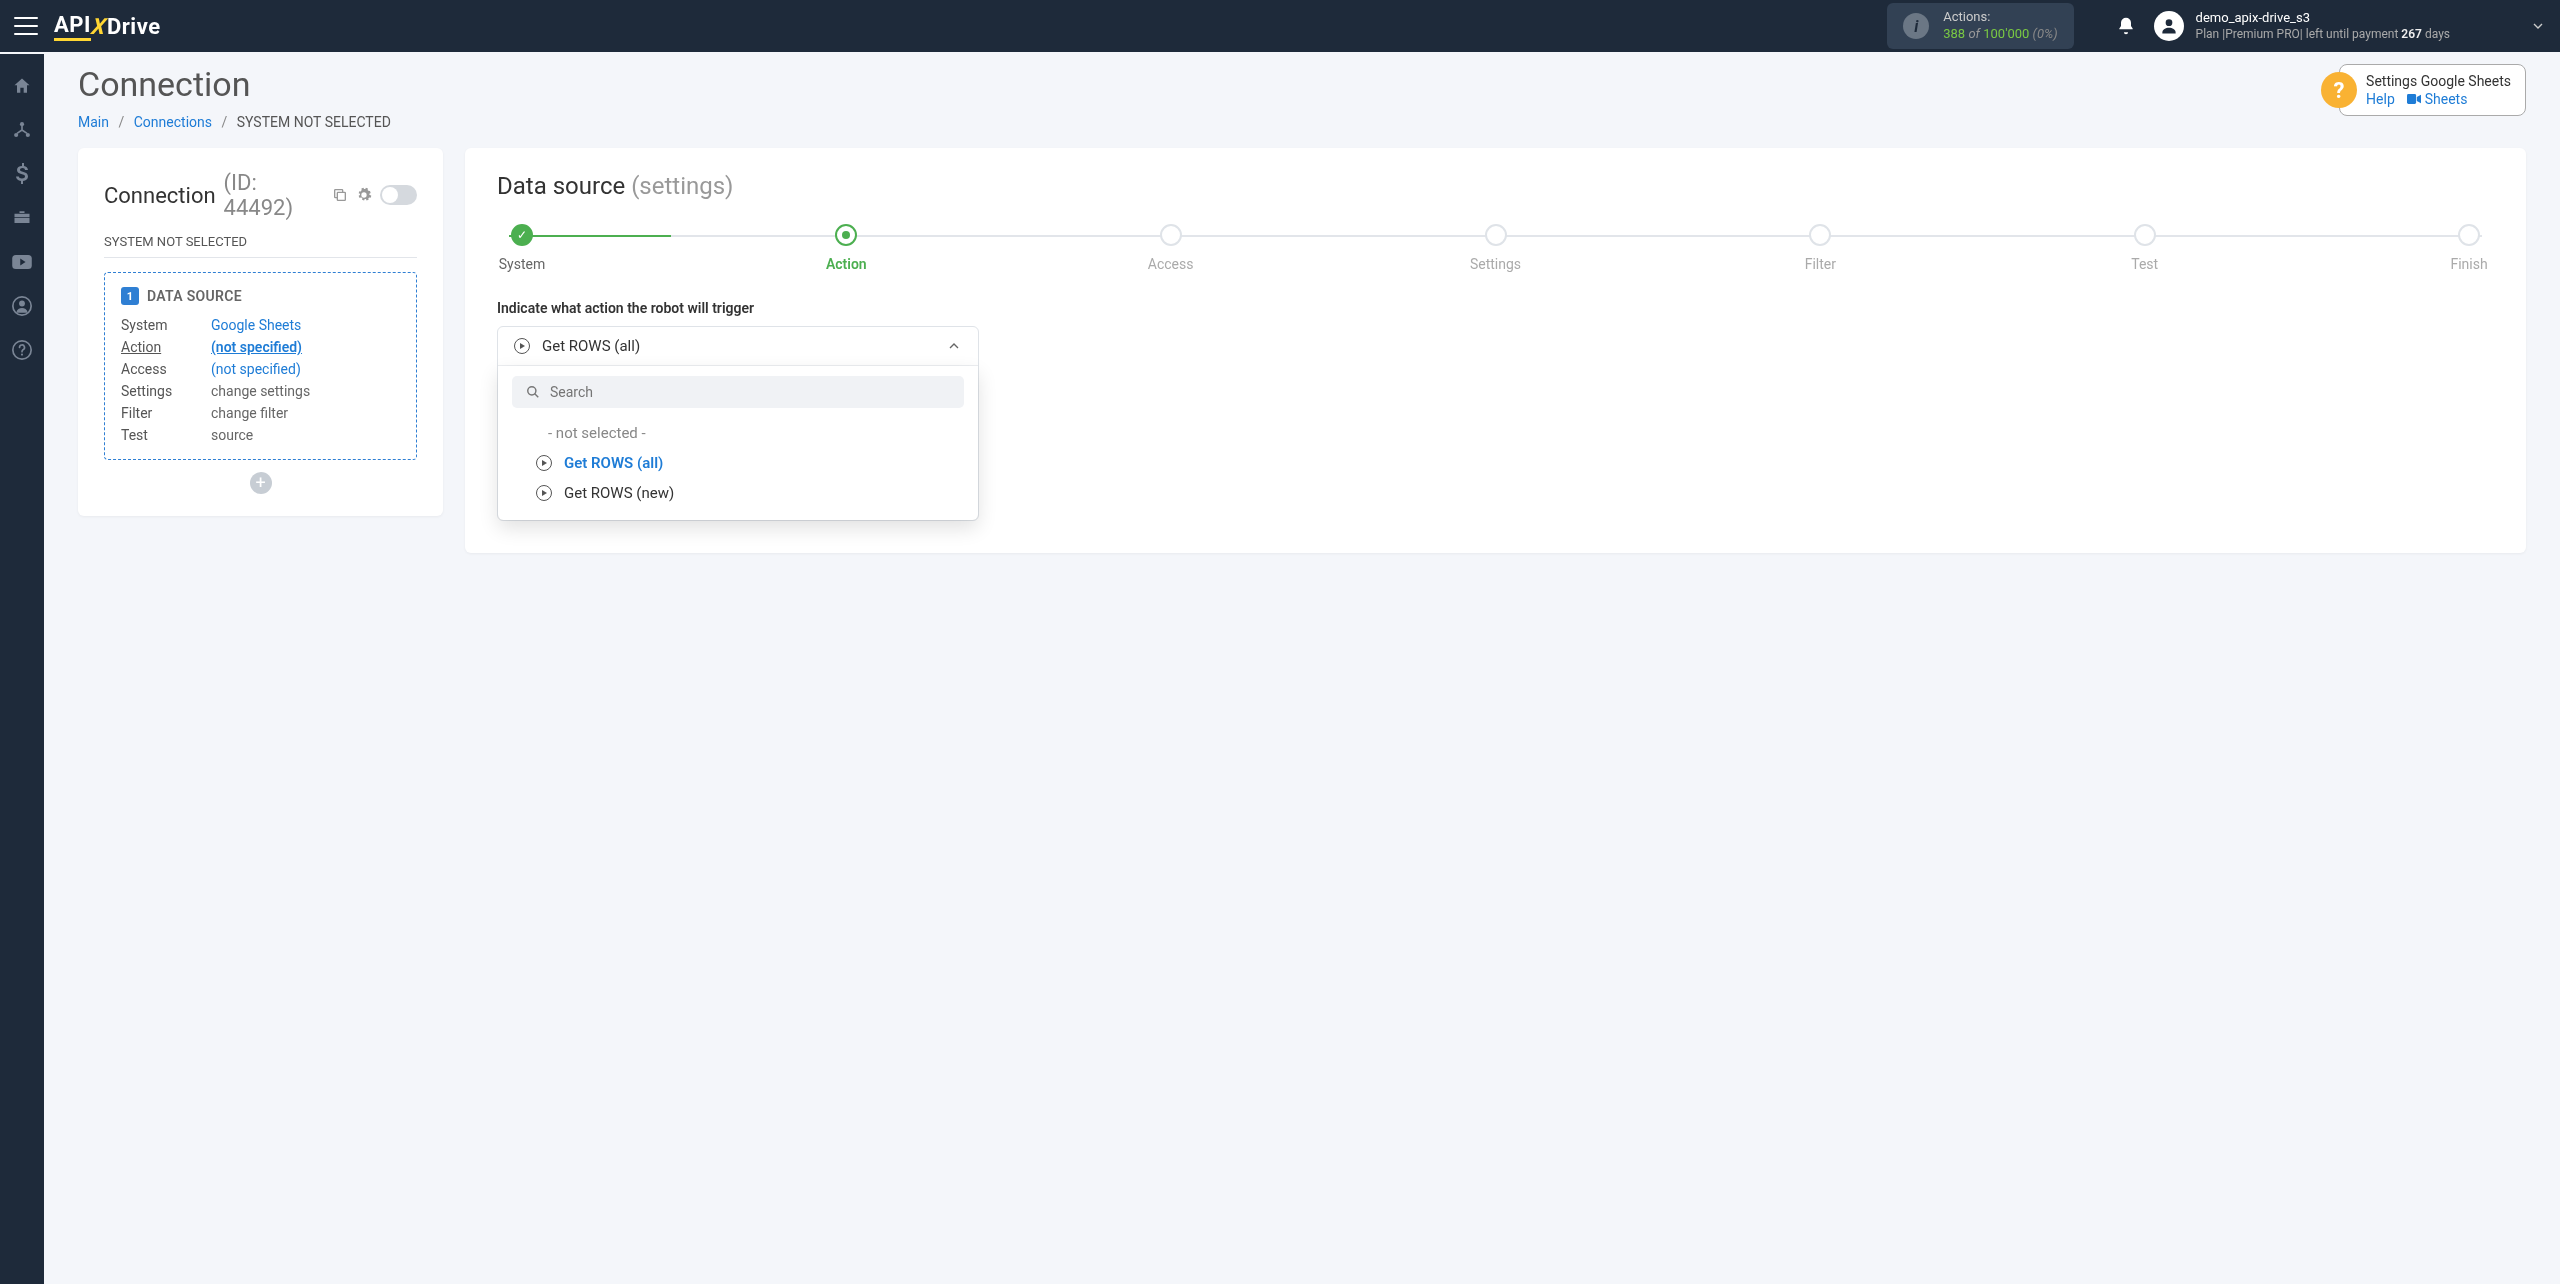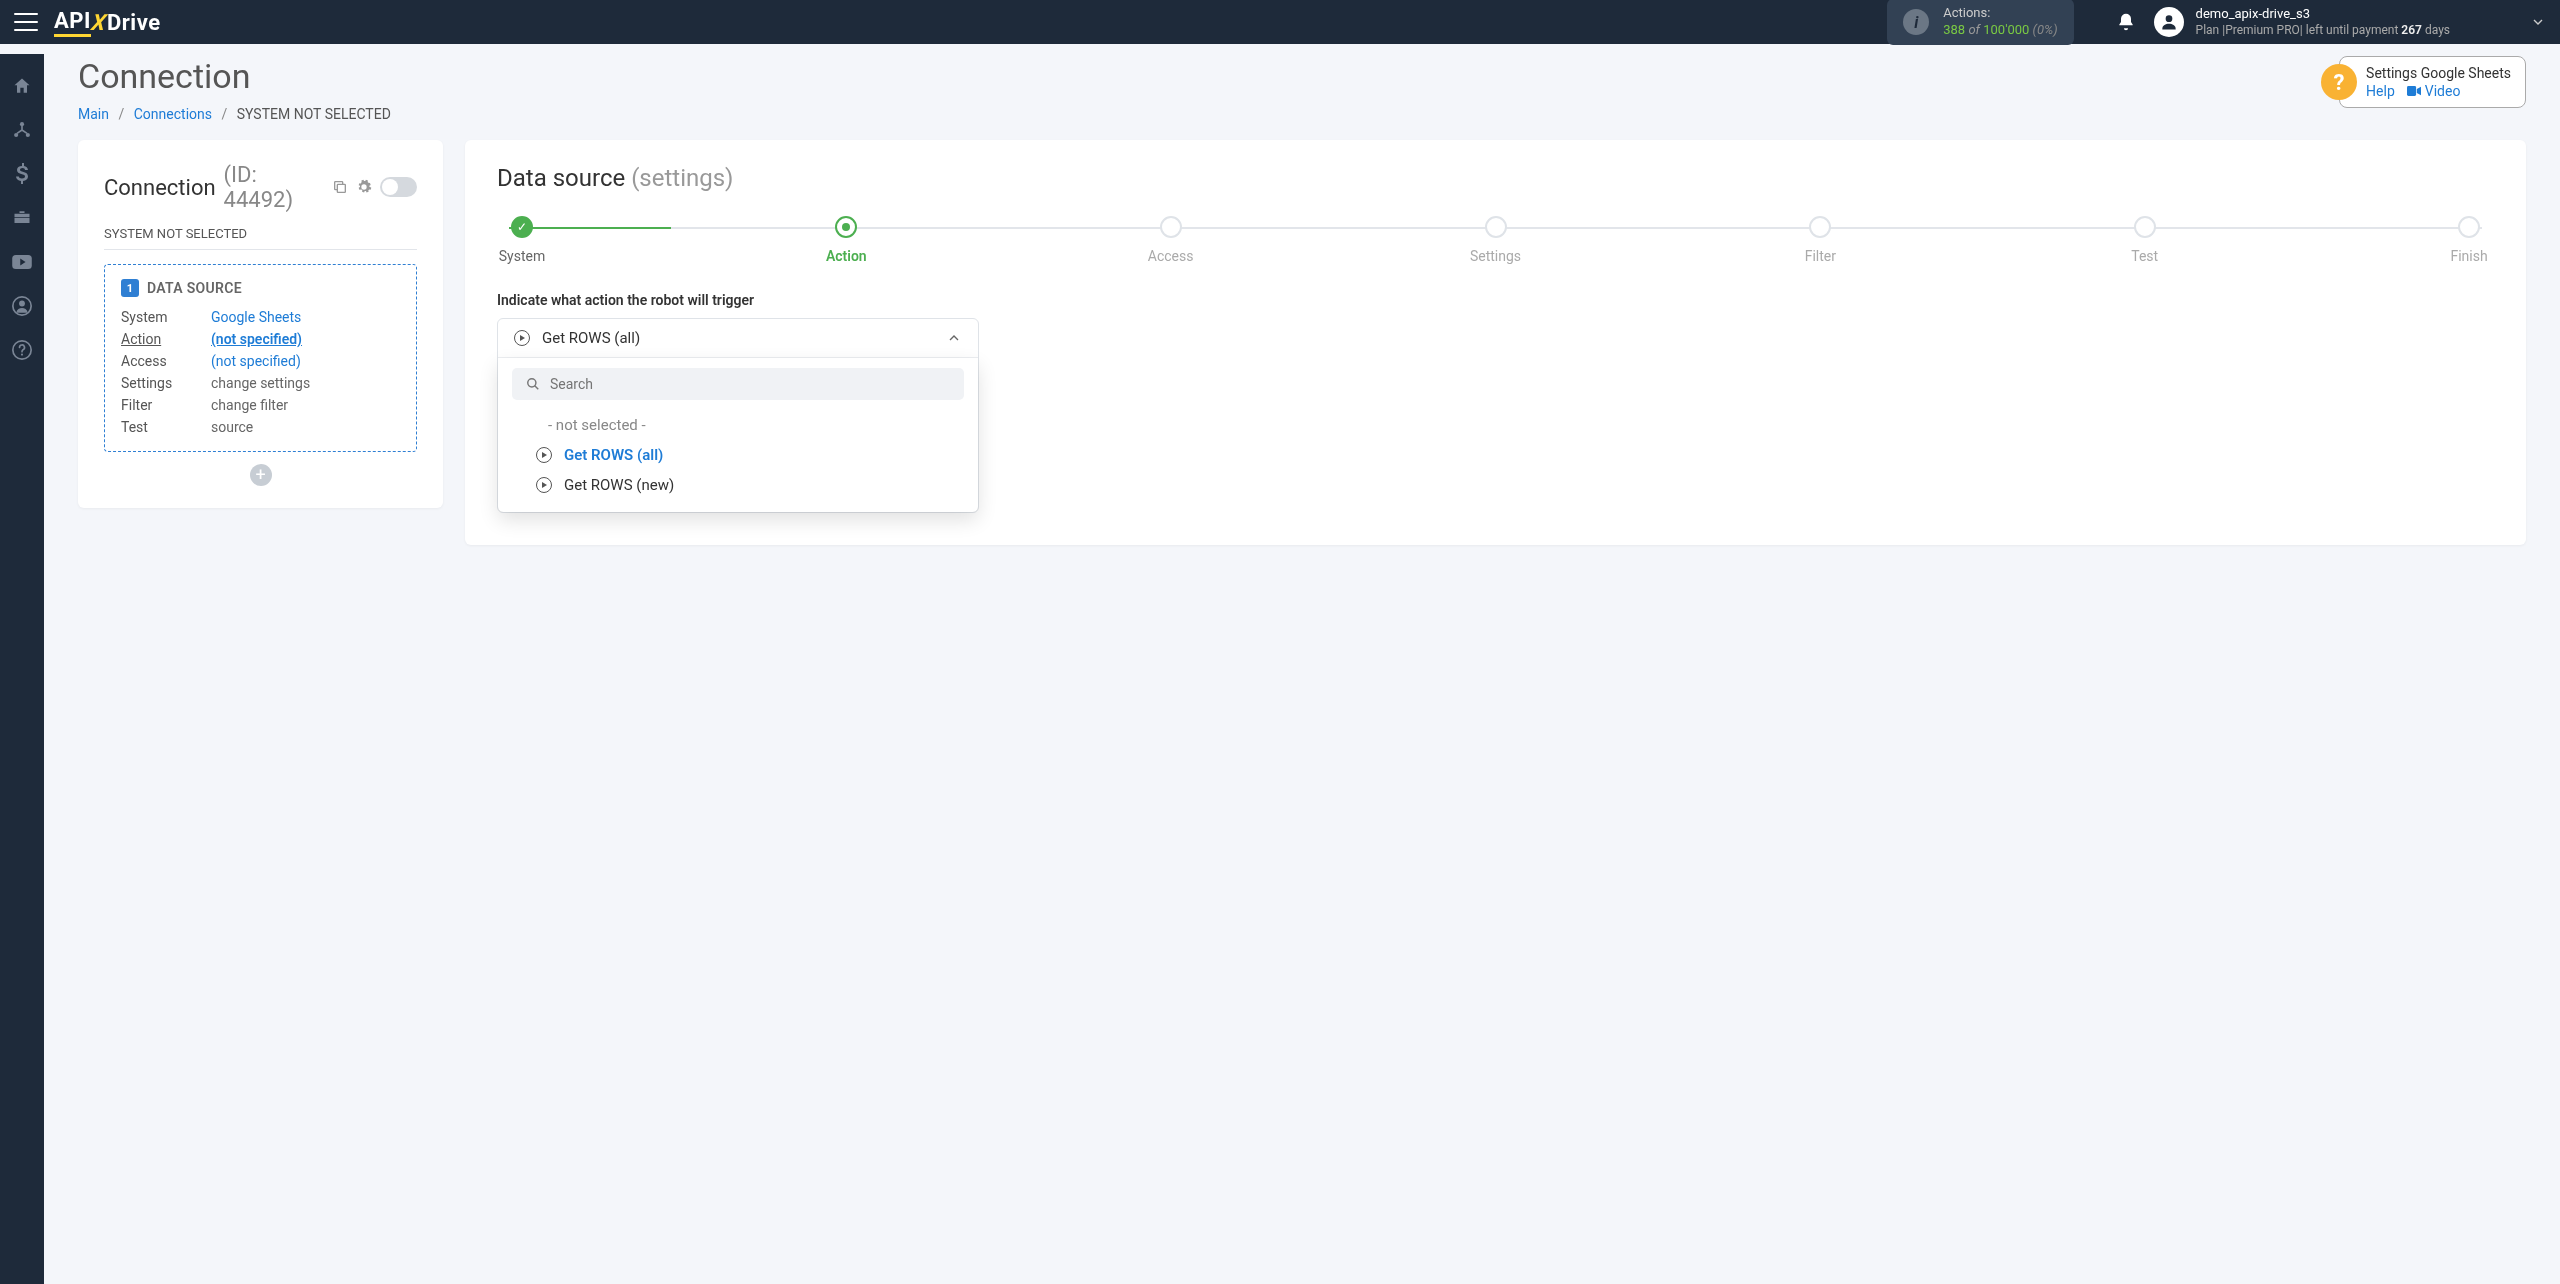--- a/index.html
+++ b/index.html
@@ -1,19 +1,19 @@
 <!DOCTYPE html>
 <html><head>
 <meta charset="utf-8">
 <style>
 * { margin: 0; padding: 0; box-sizing: border-box; font-family: -apple-system, BlinkMacSystemFont, "Segoe UI", Roboto, "Helvetica Neue", Arial, sans-serif; }
 body { background: #f4f6fa; color: #333; font-size: 14px; }
 
 
-.top-header { height: 44px; background: #1e2a3a; color: #fff; display: flex; align-items: center; padding: 0 14px; justify-content: space-between; }
+.top-header { height: 52px; background: #1e2a3a; color: #fff; display: flex; align-items: center; padding: 0 14px; justify-content: space-between; }
 .hamburger { width: 24px; height: 18px; display: flex; flex-direction: column; justify-content: space-between; cursor: pointer; margin-right: 16px; }
 .hamburger span { height: 2px; background: #fff; border-radius: 1px; }
 .logo { display: flex; align-items: center; font-weight: 700; font-size: 22px; letter-spacing: 0.5px; }
 .logo .x { color: #ffd633; font-style: italic; margin: 0 1px; transform: skewX(-10deg); display: inline-block; }
 .logo .api { border-bottom: 3px solid #ffd633; padding-bottom: 1px; }
 .header-spacer { flex: 1; }
 .actions-box { background: #324154; border-radius: 6px; padding: 6px 16px; display: flex; align-items: center; gap: 14px; margin-right: 24px; }
 .actions-box .info-ico { width: 26px; height: 26px; border-radius: 50%; background: #6b7785; display: flex; align-items: center; justify-content: center; color: #1e2a3a; font-weight: bold; font-style: italic; font-size: 16px; }
 .actions-text { line-height: 1.3; font-size: 13px; }
 .actions-text .line1 { color: #ccc; }
@@ -229,21 +229,21 @@
       <div class="help-badge">?</div>
       <div class="help-card">
         <div class="title">Settings Google Sheets</div>
         <div class="links">
           <a href="#">Help</a>
           <a href="#">
             <svg width="14" height="12" viewBox="0 0 20 14" fill="#1e7cd6">
                 <rect x="0" y="0" width="13" height="14" rx="2"></rect>
                 <path d="M14 4l6-3v12l-6-3z"></path>
               </svg>
-            <span>Video</span>
+            <span>Sheets</span>
           </a>
         </div>
       </div>
     </div>
   </div>
 
   <div class="content-row">
 
     <div class="card conn-card">
       <div class="conn-title-row">

